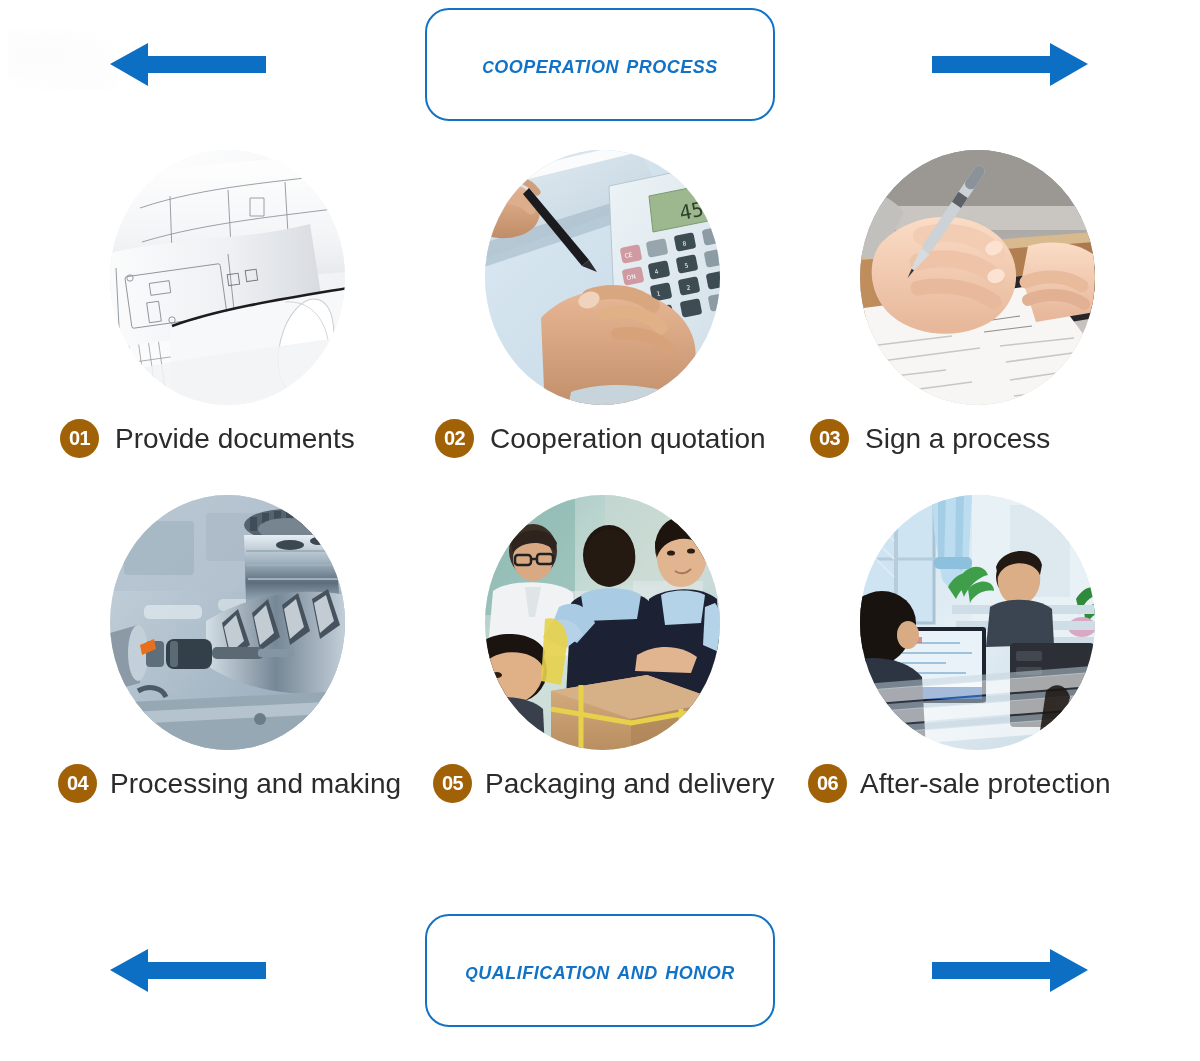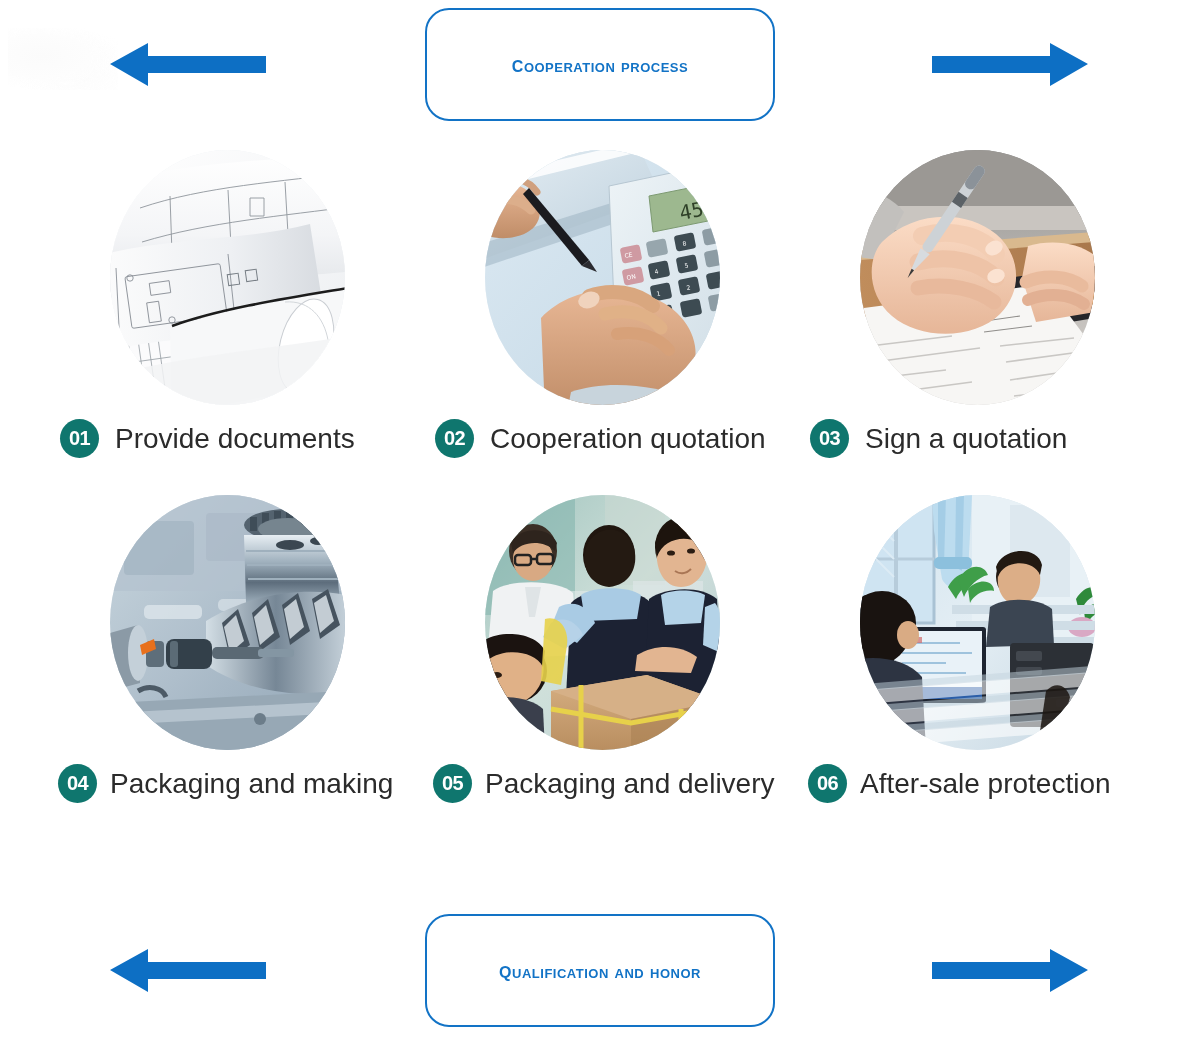--- a/index.html
+++ b/index.html
@@ -37,22 +37,23 @@
     width:350px;height:113px;
     border:2px solid #1273c6;
     border-radius:24px;
     background:#ffffff;
     display:flex;align-items:center;justify-content:center;
     box-sizing:border-box;
     z-index:3;
   }
   .banner-title{
     color:#1273c6;
+    font-style:italic;
     font-weight:bold;
-    font-size:19px;
+    font-size:25px;
     letter-spacing:.5px;
     font-variant:small-caps;
     text-transform:lowercase;
     white-space:nowrap;
     font-family:"Liberation Sans", sans-serif;
   }
   .banner-title::first-letter{font-size:23px;}
 
   
   .steps{
@@ -85,21 +86,21 @@
   .photo svg{display:block;width:100%;height:100%;}
 
   .caption{
     display:flex;align-items:center;
     margin-top:14px;
     margin-left:60px;
     white-space:nowrap;
   }
   .badge{
     width:39px;height:39px;border-radius:50%;
-    background:#0f766e;
+    background:#a16207;
     color:#ffffff;
     font-size:20px;font-weight:bold;
     display:flex;align-items:center;justify-content:center;
     flex:0 0 auto;
     letter-spacing:-0.5px;
   }
   .cap-label{
     margin-left:16px;
     font-size:28px;
     color:#2b2b2b;
@@ -360,21 +361,21 @@
               <rect x="60" y="18" width="11" height="102" rx="5" fill="#cdd2d6"></rect>
               <rect x="60" y="18" width="11" height="26" rx="5" fill="#8b9299"></rect>
               <rect x="60" y="52" width="11" height="12" fill="#5b6166"></rect>
               <path d="M60 120 L71 120 L67 142 L64 142 Z" fill="#d7dbdf"></path>
               <path d="M64 142 L67 142 L66 152 Z" fill="#3a3a3a"></path>
             </g>
           </svg>
         </div>
         <div class="caption">
           <span class="badge">03</span>
-          <span class="cap-label">Sign a quotation</span>
+          <span class="cap-label">Sign a process</span>
         </div>
       </div>
     </div>
 
     <div class="row row2">
 
       <div class="cell c1">
         <div class="photo">
           <svg viewBox="0 0 235 255" preserveAspectRatio="xMidYMid slice">
             <defs>
@@ -447,21 +448,21 @@
             <rect x="148" y="154" width="36" height="8" rx="3" fill="#8496a3"></rect>
 
             <path d="M0 208 L235 196 L235 255 L0 255 Z" fill="#97a8b5"></path>
             <path d="M0 218 L235 206 L235 218 L0 230 Z" fill="#c2cfd9" opacity=".7"></path>
             <circle cx="150" cy="224" r="6" fill="#6c7d8a"></circle>
             <path d="M28 196 C38 190 52 192 56 202" fill="none" stroke="#4c5a66" stroke-width="5"></path>
           </svg>
         </div>
         <div class="caption">
           <span class="badge">04</span>
-          <span class="cap-label">Packaging and making</span>
+          <span class="cap-label">Processing and making</span>
         </div>
       </div>
 
       <div class="cell">
         <div class="photo">
           <svg viewBox="0 0 235 255" preserveAspectRatio="xMidYMid slice">
             <defs>
               <linearGradient id="pkbg" x1="0" y1="0" x2="1" y2="1">
                 <stop offset="0" stop-color="#9fc3bd"></stop>
                   <stop offset=".5" stop-color="#cfe0da"></stop>

